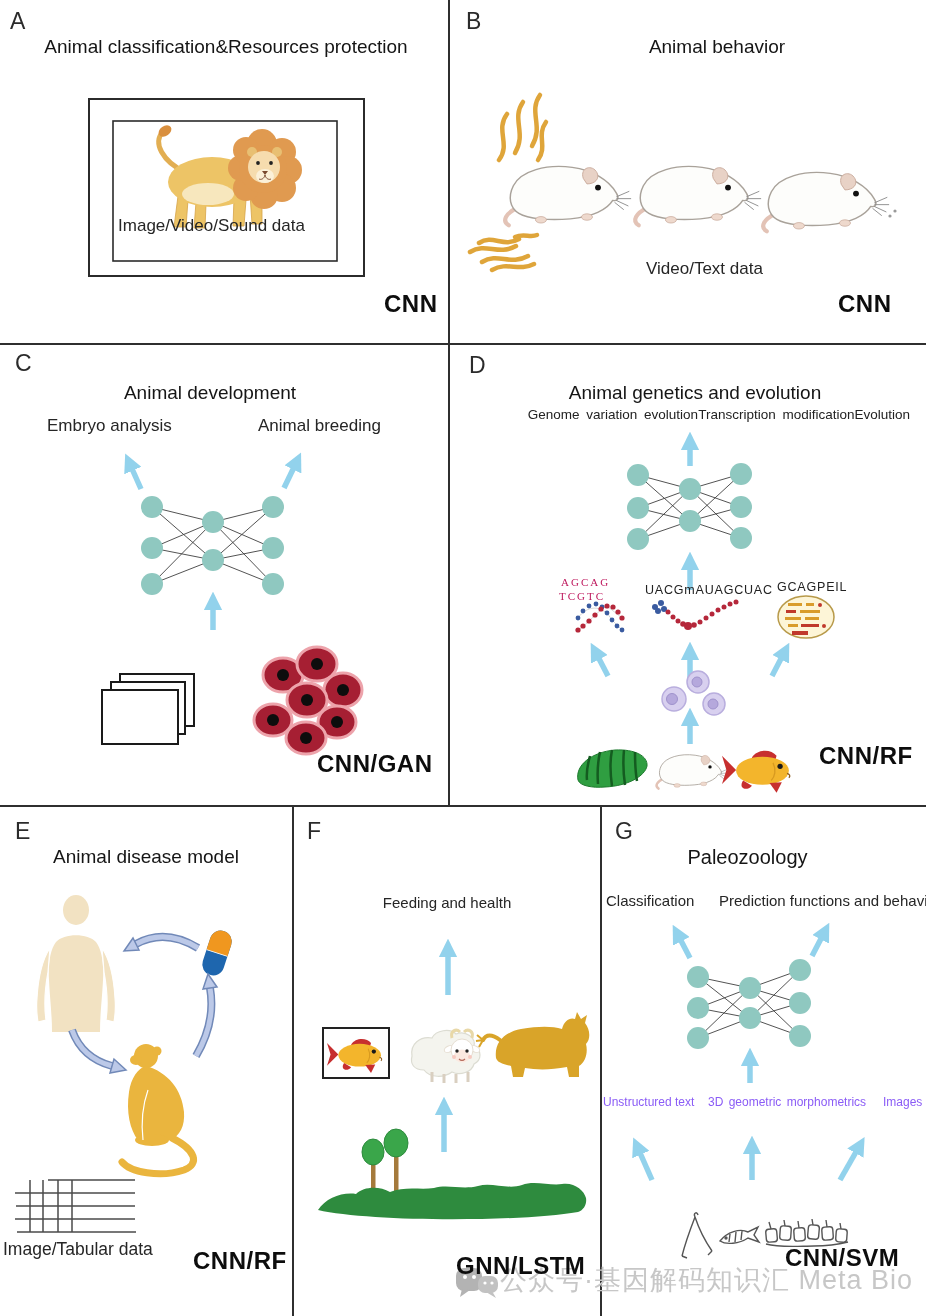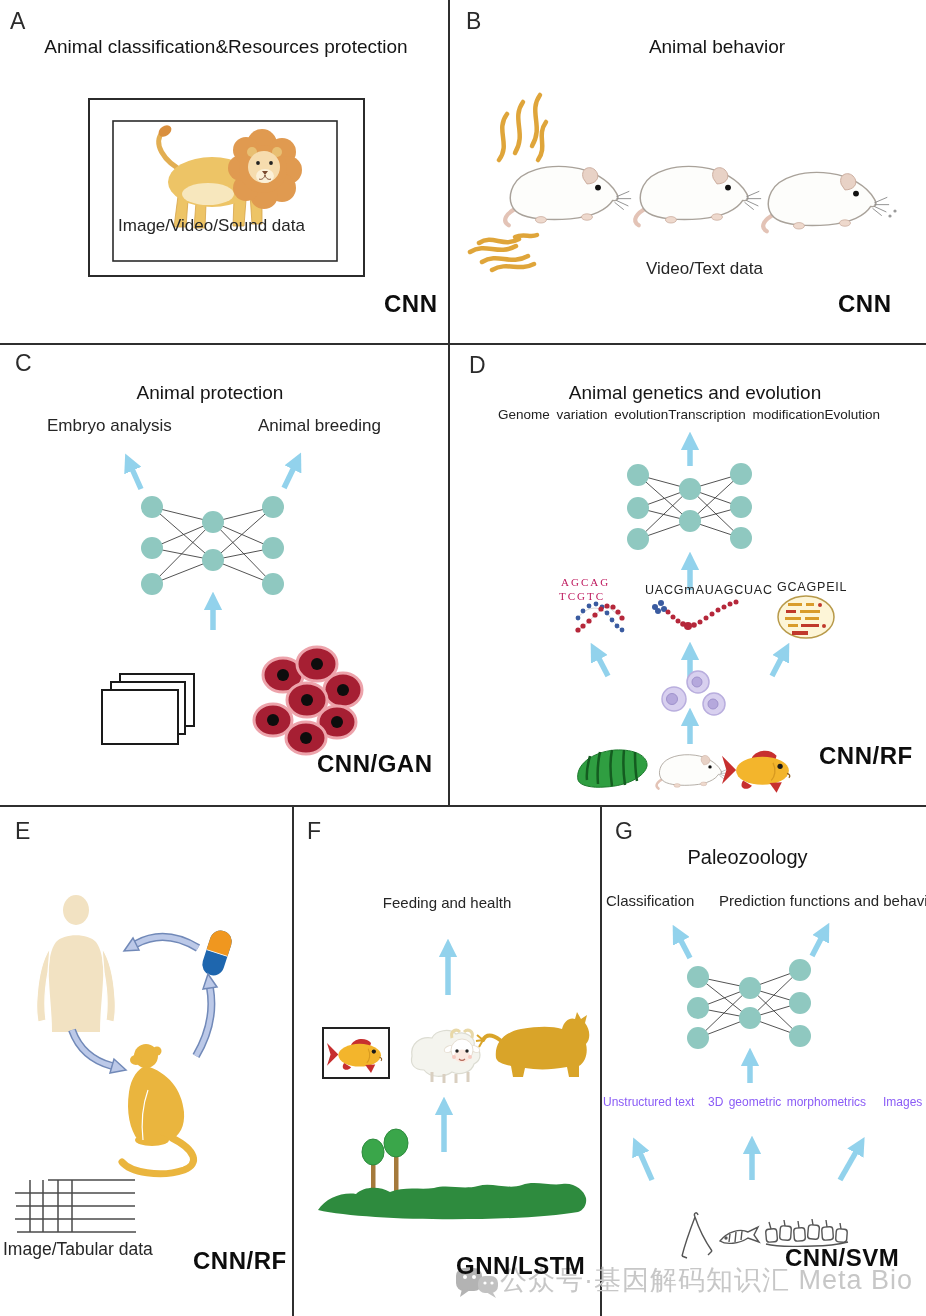--- a/index.html
+++ b/index.html
@@ -10,21 +10,21 @@
   .abs{position:absolute;white-space:nowrap;}
   .ctr{text-align:center;white-space:nowrap;}
   .letter{font-size:23px;color:#2b2b2b;}
   .title{font-weight:normal;font-size:19px;color:#151515;}
   .method{font-weight:bold;font-size:24px;color:#0d0d0d;letter-spacing:0.5px;}
   .sub{font-size:17px;color:#262626;}
   .small{font-size:15px;color:#262626;}
   .tiny{font-size:12px;color:#8b5cf6;}
   .seq-serif{font-family:Liberation Serif, serif;font-size:11px;letter-spacing:2px;color:#be185d;}
   .seq-sans{font-size:12.5px;letter-spacing:0.8px;color:#222;}
-  .subrow{display:flex;justify-content:center;font-size:13.5px;color:#222;word-spacing:3px;margin-left:8px;}
+  .subrow{display:flex;justify-content:flex-end;font-size:13.5px;color:#222;word-spacing:3px;}
   .watermark{font-size:27px;color:#c7c7c7;letter-spacing:1px;}
   svg{position:absolute;left:0;top:0;}
 </style>
 </head>
 <body>
 
 <div id="canvas">
 
   <svg width="926" height="1316" viewBox="0 0 926 1316">
     <defs>
@@ -401,39 +401,40 @@
   <div class="abs title ctr" style="left:0;width:452px;top:36px;">Animal classification&amp;Resources protection</div>
   <div class="abs sub ctr" style="left:113px;width:197px;top:216px;">Image/Video/Sound data</div>
   <div class="abs method" style="left:384px;top:290px;">CNN</div>
 
   <div class="abs letter" style="left:466px;top:8px;">B</div>
   <div class="abs title ctr" style="left:484px;width:466px;top:36px;">Animal behavior</div>
   <div class="abs sub" style="left:646px;top:259px;">Video/Text data</div>
   <div class="abs method" style="left:838px;top:290px;">CNN</div>
 
   <div class="abs letter" style="left:15px;top:350px;">C</div>
-  <div class="abs title ctr" style="left:0;width:420px;top:382px;">Animal protection</div>
+  <div class="abs title ctr" style="left:0;width:420px;top:382px;">Animal development</div>
   <div class="abs sub" style="left:47px;top:416px;">Embryo analysis</div>
   <div class="abs sub" style="left:258px;top:416px;">Animal breeding</div>
   <div class="abs method" style="left:317px;top:750px;">CNN/GAN</div>
 
   <div class="abs letter" style="left:469px;top:352px;">D</div>
   <div class="abs title ctr" style="left:465px;width:460px;top:382px;">Animal genetics and evolution</div>
   <div class="abs subrow" style="left:452px;width:458px;top:407px;">
     <span>Genome variation evolution</span>
     <span>Transcription modification</span>
     <span>Evolution</span>
   </div>
   <div class="abs seq-serif" style="left:561px;top:576px;">AGCAG</div>
   <div class="abs seq-serif" style="left:559px;top:590px;">TCGTC</div>
   <div class="abs seq-sans" style="left:645px;top:583px;">UACGmAUAGCUAC</div>
   <div class="abs seq-sans" style="left:777px;top:580px;">GCAGPEIL</div>
   <div class="abs method" style="left:819px;top:742px;">CNN/RF</div>
 
   <div class="abs letter" style="left:15px;top:818px;">E</div>
+  <div class="abs title ctr" style="left:0;width:292px;top:846px;">Animal disease model</div>
   <div class="abs sub" style="left:3px;top:1239px;font-size:17.5px;">Image/Tabular data</div>
   <div class="abs method" style="left:193px;top:1247px;">CNN/RF</div>
 
   <div class="abs letter" style="left:307px;top:818px;">F</div>
   <div class="abs small ctr" style="left:294px;width:306px;top:894px;">Feeding and health</div>
   <div class="abs method" style="left:456px;top:1252px;">GNN/LSTM</div>
 
   <div class="abs letter" style="left:615px;top:818px;">G</div>
   <div class="abs title ctr" style="left:602px;width:291px;top:846px;font-size:20px;">Paleozoology</div>
   <div class="abs small" style="left:606px;top:892px;">Classification</div>

